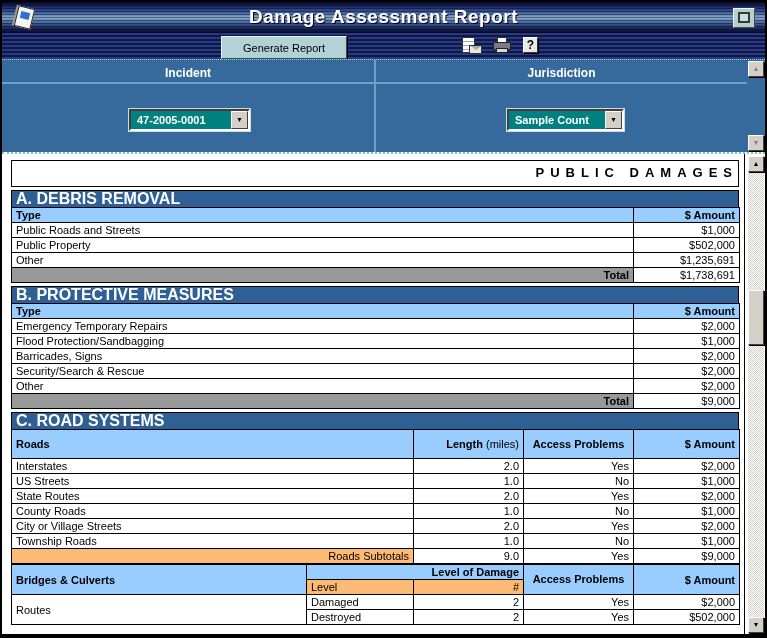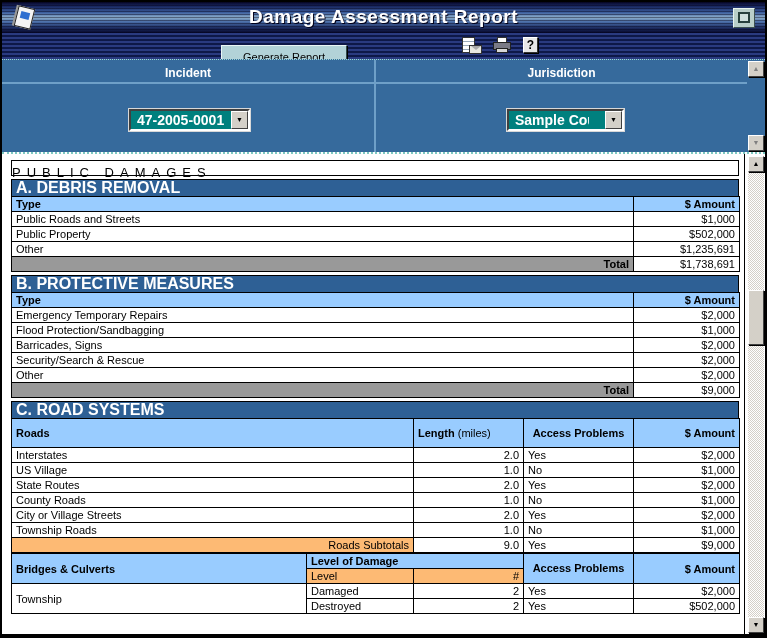--- a/index.html
+++ b/index.html
@@ -25,21 +25,21 @@
     background:#2f6fd0; }
   .max-btn { position:absolute; right:10px; top:6px; width:22px; height:20px;
     background:#b9cfc9; border:1px solid #e8f4ee;
     border-right-color:#3c5050; border-bottom-color:#3c5050; }
   .max-btn .inner { position:absolute; left:4px; top:3px; width:12px; height:11px;
     border:2px solid #27403c; background:#cfe0dc; }
 
   
   .toolbar { position:absolute; left:0; top:31px; width:100%; height:26px;
     background:repeating-linear-gradient(180deg,#2a3a80 0 2px,#0e1848 2px 4px); }
-  .tbtn { position:absolute; top:12px; height:23px; font-family:"Liberation Sans",sans-serif;
+  .tbtn { position:absolute; top:3px; height:23px; font-family:"Liberation Sans",sans-serif;
     font-size:11px; color:#000; background:#b2d2d8;
     border:1px solid #eaf6f6; border-right-color:#30484c; border-bottom-color:#30484c;
     box-shadow:1px 1px 0 #000; text-align:center; }
   .tbtn.generate { left:219px; width:126px; }
   .tbtn.export   { left:357px; width:99px;margin-top:29px;  }
   .tb-icon { position:absolute; top:4px; width:20px; height:18px; cursor:pointer; }
   .ic-doc { left:459px; }
   .ic-doc .page { position:absolute; left:1px; top:0; width:13px; height:16px;
     background:#fff; border:1px solid #333;
     background-image:linear-gradient(#9ab 1px,transparent 1px),linear-gradient(#9ab 1px,transparent 1px);
@@ -69,52 +69,52 @@
   .fheader { position:absolute; left:0; top:2px; width:745px; height:22px;
     border-bottom:2px solid #6fa0c8; color:#fff; font-size:12px; font-weight:bold; }
   .fheader .lab { position:absolute; top:4px; text-align:center; }
   .fheader .lab.inc { left:0; width:372px; }
   .fheader .lab.jur { left:374px; width:371px; }
   .dropdown { position:absolute; top:49px; height:22px; display:flex;
     border:2px solid #404040; border-right-color:#fff; border-bottom-color:#fff;
     outline:1px solid #d8d8d8; background:#00807e; cursor:pointer; }
   .dropdown.inc { left:127px; width:121px; }
   .dropdown.jur { left:505px; width:117px;gap:16px; }
-  .dd-text { flex:1; color:#fff; font-weight:bold; font-size:14px; line-height:18px;
+  .dd-text { flex:1; color:#fff; font-weight:bold; font-size:11px; line-height:18px;
     padding-left:6px; white-space:nowrap; overflow:hidden; }
   .dd-btn { width:17px; background:#d4d0c8; border:1px solid #fff;
     border-right-color:#404040; border-bottom-color:#404040;
     font-size:7px; color:#000; text-align:center; line-height:16px; }
 
   
   .mini-scroll { position:absolute; right:1px; top:1px; bottom:1px; width:16px; }
   .sb-btn { position:absolute; left:0; width:16px; height:16px; background:#d4d0c8;
     border:1px solid #fff; border-right-color:#404040; border-bottom-color:#404040;
     box-shadow:1px 1px 0 #000; font-size:7px; text-align:center; line-height:14px;
     color:#808080; cursor:pointer; }
   .mini-scroll .up { top:0; }
   .mini-scroll .down { bottom:0; }
 
   
   .content { position:absolute; left:0; top:150px; width:100%; bottom:0;
     background:#fff; border-top:2px dotted #7cc8c0; overflow:hidden; }
   .content .frame-line { position:absolute; top:0; bottom:0; right:20px; width:1px; background:#000; }
 
   .report { position:absolute; left:9px; top:6px; width:728px; }
-  .report-title { height:16px; border:1px solid #000; font-size:13px; font-weight:normal;
-    text-align:left; line-height:24px; letter-spacing:6px; color:#000; }
+  .report-title { height:27px; border:1px solid #000; font-size:13px; font-weight:bold;
+    text-align:right; line-height:24px; letter-spacing:6px; color:#000; }
   .secbar { margin-top:3px; height:17px; background:#2e6095; color:#fff;
     font-size:16px; font-weight:bold; line-height:16px; padding-left:4px;
     border:1px solid #000; border-bottom:0; }
   table { border-collapse:collapse; width:728px; table-layout:fixed; }
   td { border:1px solid #000; font-size:11px; color:#000; height:15px;
     padding:0 4px; overflow:hidden; white-space:nowrap; }
   td.hdr { background:#99ccff; font-weight:bold; }
   td.right { text-align:right; }
-  td.center { text-align:left;margin-top:36px; }
+  td.center { text-align:right;margin-top:36px; }
   td.gray-dk { background:#999; font-weight:bold; text-align:right; }
   td.gray-lt { background:#fdba74; font-weight:normal;margin-top:44px; }
   td.wrap { white-space:normal; line-height:1.15; text-align:center; }
   .mono-note { font-weight:normal; }
   tr.c-hdr td { height:29px; }
 
   
   .main-scroll { position:absolute; right:1px; top:2px; bottom:1px; width:16px;
     background:repeating-conic-gradient(#ffffff 0% 25%, #d4d0c8 0% 50%);
     background-size:2px 2px; }
@@ -266,21 +266,21 @@
           <td class="hdr wrap" style="white-space:normal">Access Problems</td>
           <td class="hdr right">$ Amount</td>
         </tr>
         <tr>
               <td>Interstates</td>
               <td class="right">2.0</td>
               <td class="center">Yes</td>
               <td class="right">$2,000</td>
             </tr>
         <tr>
-              <td>US Village</td>
+              <td>US Streets</td>
               <td class="right">1.0</td>
               <td class="center">No</td>
               <td class="right">$1,000</td>
             </tr>
         <tr>
               <td>State Routes</td>
               <td class="right">2.0</td>
               <td class="center">Yes</td>
               <td class="right">$2,000</td>
             </tr>
@@ -324,21 +324,21 @@
           <td class="hdr" rowspan="2">Bridges &amp; Culverts</td>
           <td class="hdr center" colspan="2">Level of Damage</td>
           <td class="hdr wrap" rowspan="2" style="white-space:normal">Access Problems</td>
           <td class="hdr right" rowspan="2">$ Amount</td>
         </tr>
         <tr>
           <td class="gray-lt">Level</td>
           <td class="gray-lt right">#</td>
         </tr>
         <tr>
-          <td rowspan="2">Township</td>
+          <td rowspan="2">Routes</td>
           <td>Damaged</td>
           <td class="right">2</td>
           <td class="center">Yes</td>
           <td class="right">$2,000</td>
         </tr>
         <tr>
           <td>Destroyed</td>
           <td class="right">2</td>
           <td class="center">Yes</td>
           <td class="right">$502,000</td>

